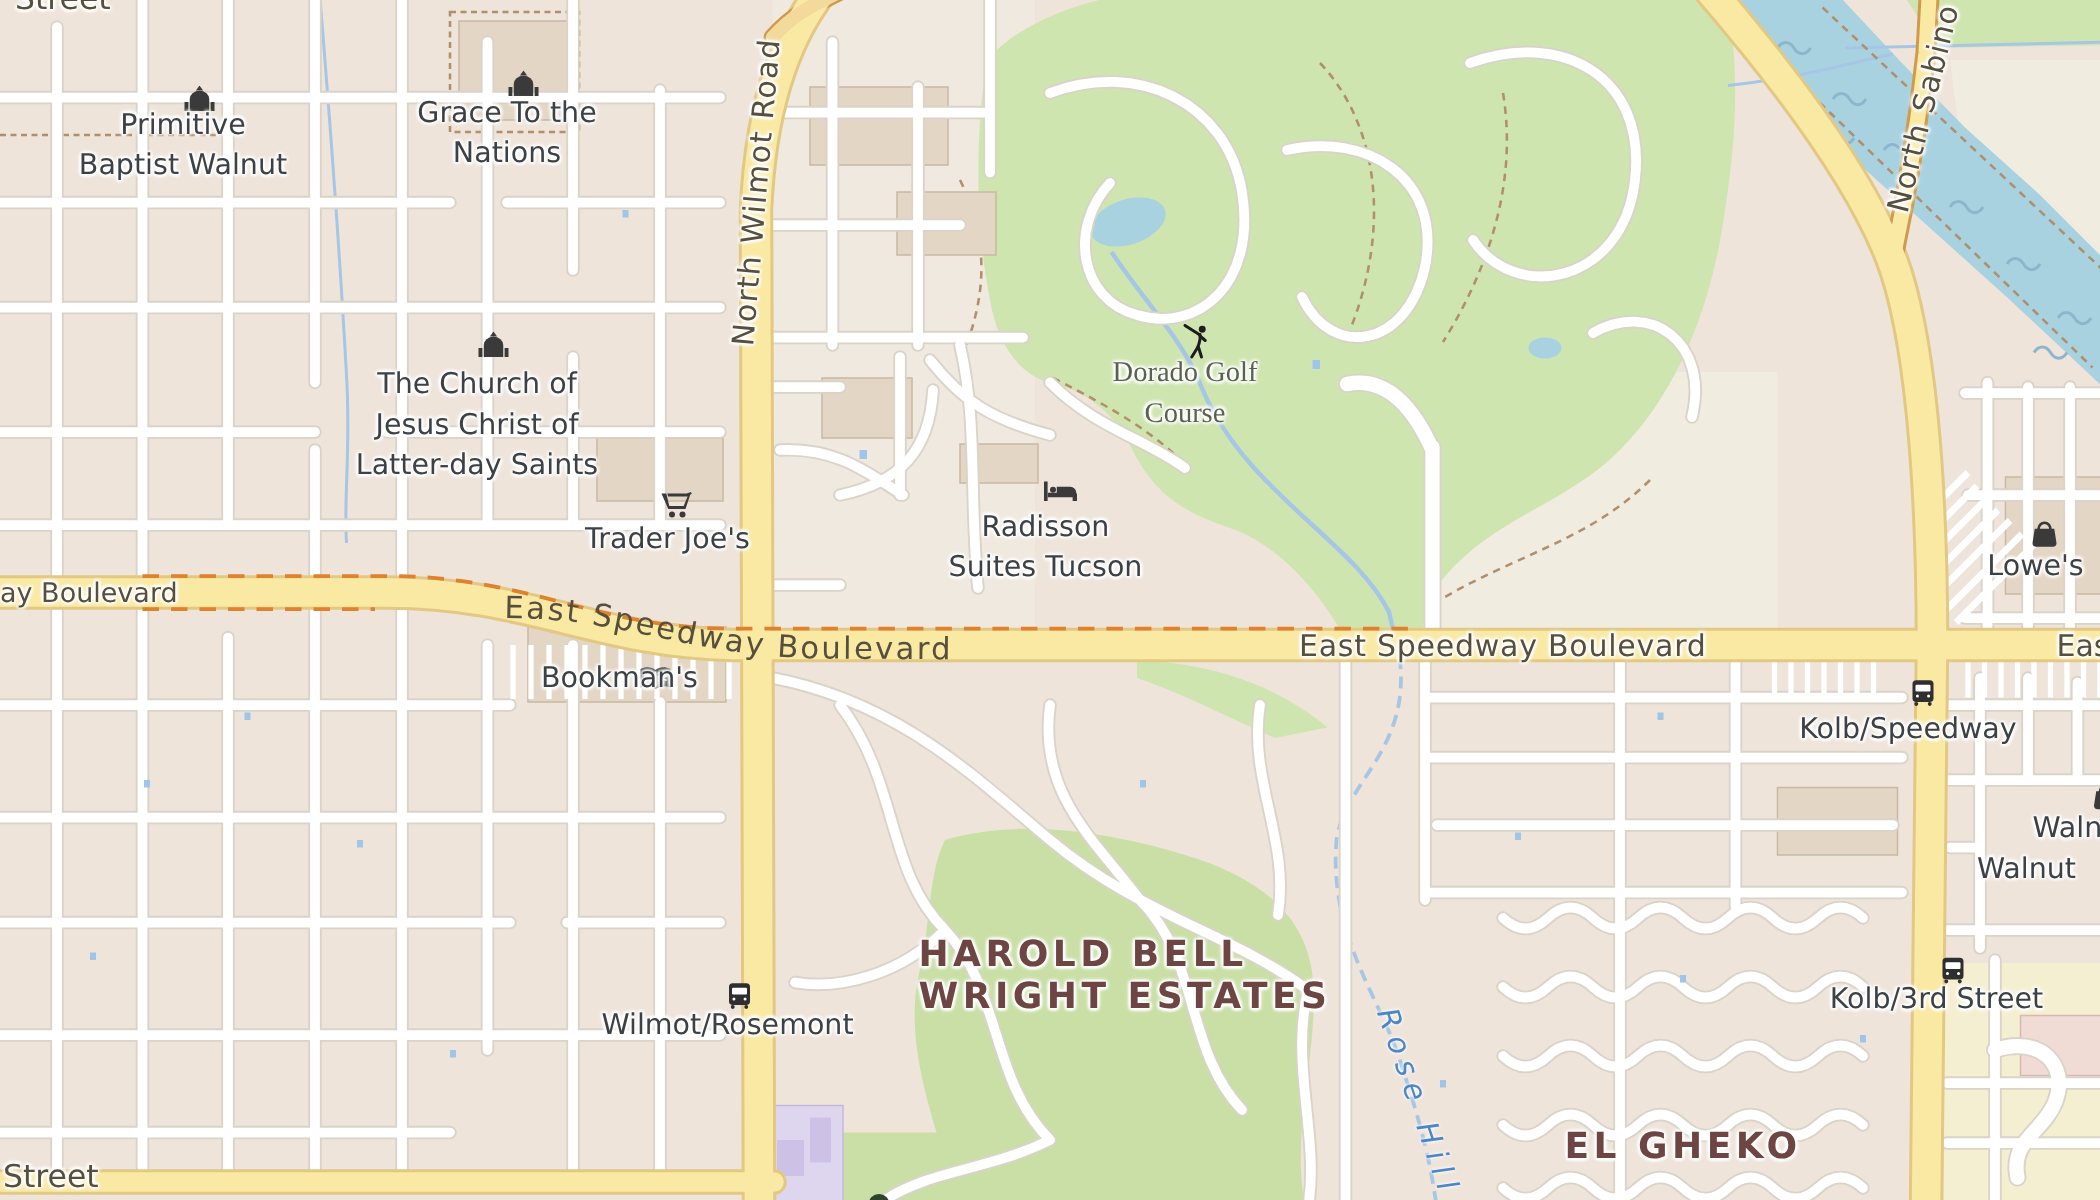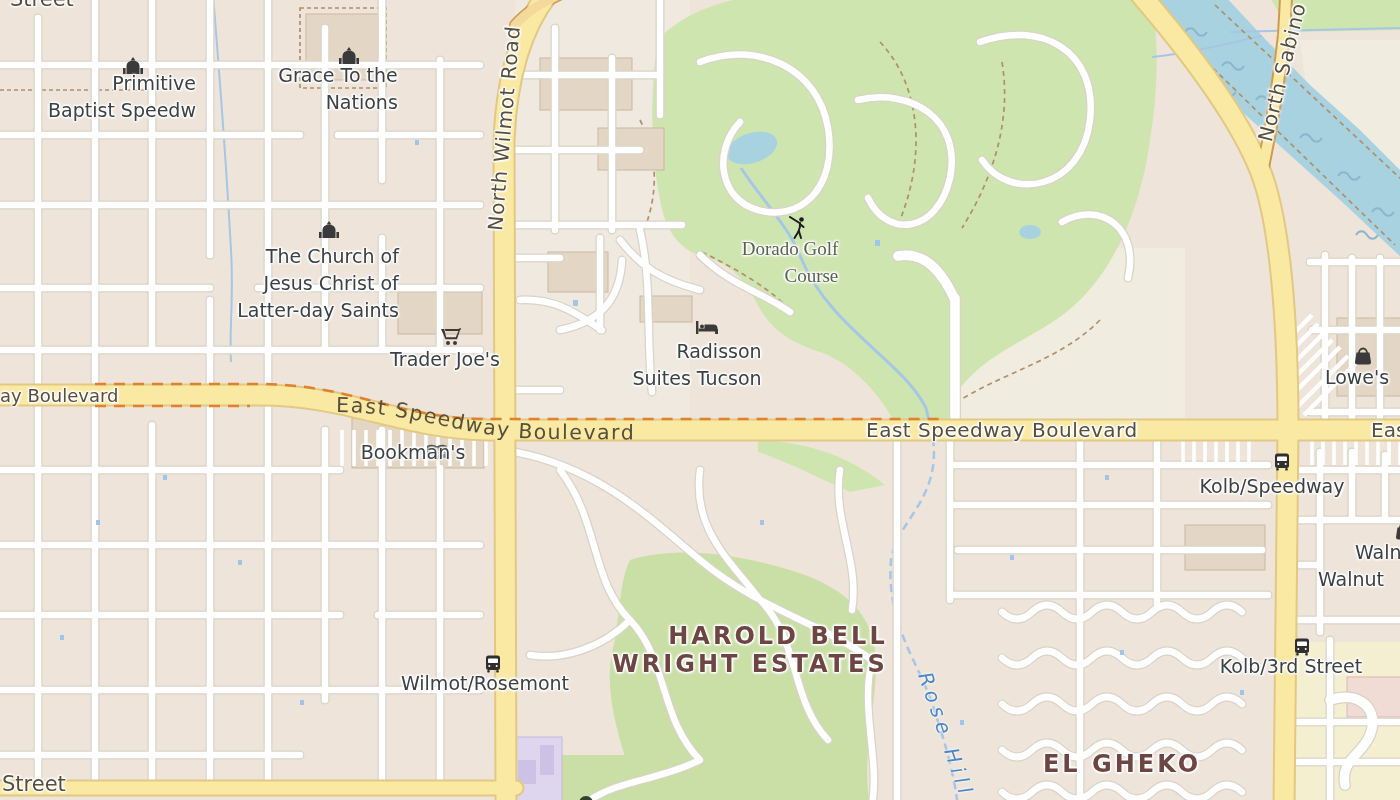--- a/index.html
+++ b/index.html
@@ -2,25 +2,25 @@
 <html><head>
 <meta charset="utf-8">
 <style>
   html,body{margin:0;padding:0;}
   body{width:1400px;height:800px;overflow:hidden;position:relative;background:#eee4da;
        font-family:"DejaVu Sans","Liberation Sans",sans-serif;}
   #map{position:absolute;inset:0;width:1400px;height:800px;}
   #map svg{position:absolute;left:0;top:0;}
   .lbl{position:absolute;white-space:nowrap;color:#3c4145;
        text-shadow:0 0 2px #fff,0 0 3px #fff,0 0 4px #fff,1px 1px 2px #fff,-1px -1px 2px #fff,1px -1px 2px #fff,-1px 1px 2px #fff;}
-  .poi{font-size:19px;line-height:27px;text-align:right;transform:translateX(-50%);}
+  .poi{font-size:19px;line-height:27px;text-align:center;transform:translateX(-50%);}
   .golf{color:#59614f;font-family:Liberation Serif, serif;}
   .road-lbl{font-size:19.5px;color:#564f3d;}
   .rot{transform:translate(-50%,-50%) rotate(-85deg);transform-origin:center;}
-  .district{font-size:24px;font-weight:bold;letter-spacing:3px;color:#6d4543;text-align:right;
+  .district{font-size:24px;font-weight:bold;letter-spacing:3px;color:#6d4543;text-align:left;
             transform:translateX(-50%);line-height:28px;}
   .water-lbl{font-size:20px;font-style:italic;letter-spacing:5px;color:#4a86c8;
              text-shadow:0 0 2px #fff,0 0 3px #fff;}
   .icon{position:absolute;transform:translate(-50%,-50%);line-height:0;}
   .icon svg{display:block;}
 </style>
 </head>
 <body>
 
 <div id="map">
@@ -272,21 +272,21 @@
 </div>
 <div class="icon" style="left:575px;top:795px">
   <svg width="22" height="22" viewBox="0 0 22 22">
         <circle cx="11" cy="8" r="7" fill="#2c452c"></circle>
         <rect x="10" y="13" width="2.4" height="7" fill="#2c452c"></rect>
       </svg>
 </div>
 
 <div class="lbl poi" style="left:122px;top:70px">
   <div>Primitive</div>
-  <div>Baptist Speedw</div>
+  <div>Baptist Walnut</div>
 </div>
 <div class="lbl poi" style="left:318px;top:243px">
   <div>The Church of</div>
   <div>Jesus Christ of</div>
   <div>Latter-day Saints</div>
 </div>
 <div class="lbl poi" style="left:338px;top:62px">
   <div>Grace To the</div>
   <div>Nations</div>
 </div>

